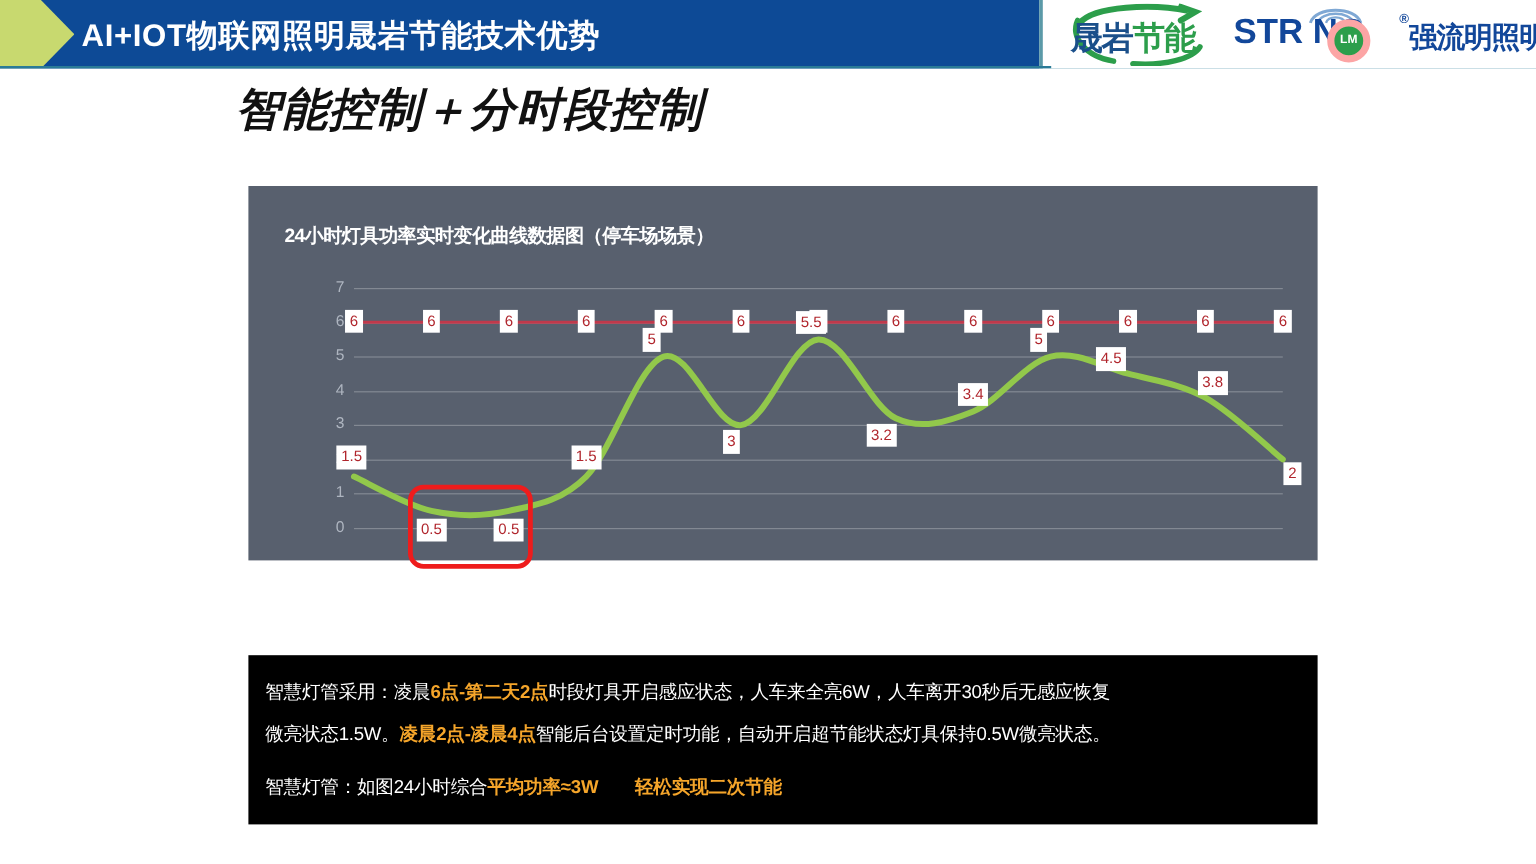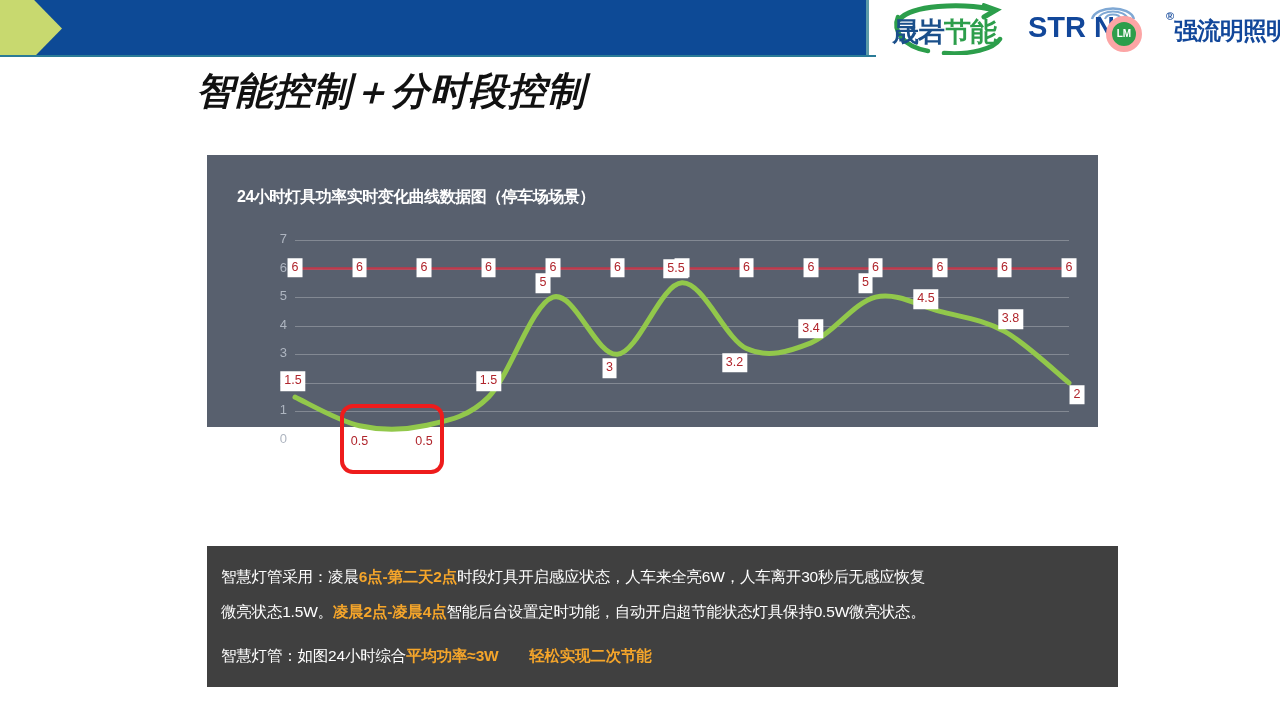--- a/index.html
+++ b/index.html
@@ -137,21 +137,21 @@
     color: #111111;
     letter-spacing: 1px;
     white-space: nowrap;
     text-shadow: 2px 2px 0 #ffffff, -1px -1px 0 #ffffff;
   }
 
   
   #chart-panel {
     position: absolute;
     left: 207px; top: 155px;
-    width: 891px; height: 272px;
+    width: 891px; height: 312px;
     background: #58606e;
   }
   #chart-title {
     position: absolute;
     left: 30px; top: 32px;
     font-size: 16px;
     font-weight: bold;
     color: #ffffff;
     white-space: nowrap;
     letter-spacing: -0.5px;
@@ -236,22 +236,21 @@
     border: 4px solid #ee1c1c;
     border-radius: 13px;
     box-sizing: border-box;
   }
 
   
   #notes-panel {
     position: absolute;
     left: 207px; top: 546px;
     width: 891px; height: 141px;
-    background: #404040;
-    padding-left: 20px;
+    background: #000000;
   }
   .note-line {
     position: absolute;
     left: 14px;
     font-size: 15.5px;
     color: #ffffff;
     white-space: nowrap;
     letter-spacing: -0.2px;
   }
   #note-1 { top: 21px; }
@@ -259,20 +258,21 @@
   #note-3 { top: 100px; }
   .hl { color: #f5a52a; font-weight: bold; }
   .hl2 { color: #f5a52a; font-weight: bold; }
 </style>
 </head>
 <body>
 
 <div id="header-band">
   <div id="header-blue"></div>
   <div id="header-chevron"></div>
+  <div id="header-title">AI+IOT物联网照明晟岩节能技术优势</div>
   <div id="header-divider"></div>
 </div>
 <div id="header-underline"></div>
 
 <div id="brand-logo">
   <svg id="logo-swoosh" viewBox="0 0 128 52">
     <path d="M14 16 C26 2, 74 0, 104 6 L96 2 L110 7 L98 14" fill="none" stroke="#2c9e4b" stroke-width="5" stroke-linecap="round"></path>
     <path d="M12 14 C6 28, 18 44, 42 48" fill="none" stroke="#2c9e4b" stroke-width="4.5" stroke-linecap="round"></path>
     <path d="M114 36 C108 46, 84 52, 58 50" fill="none" stroke="#2c9e4b" stroke-width="4.5" stroke-linecap="round"></path>
   </svg>

